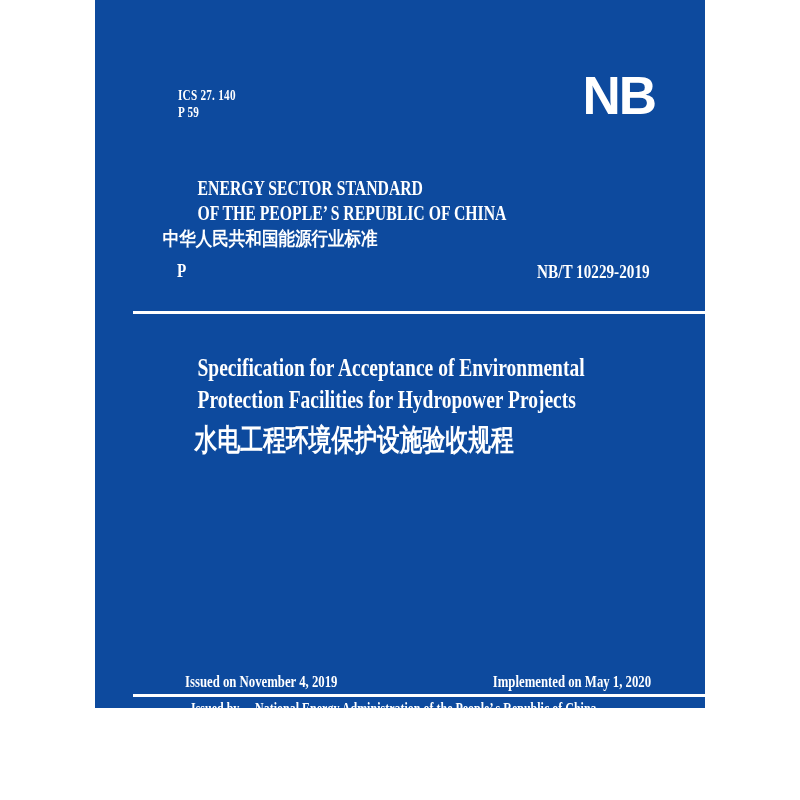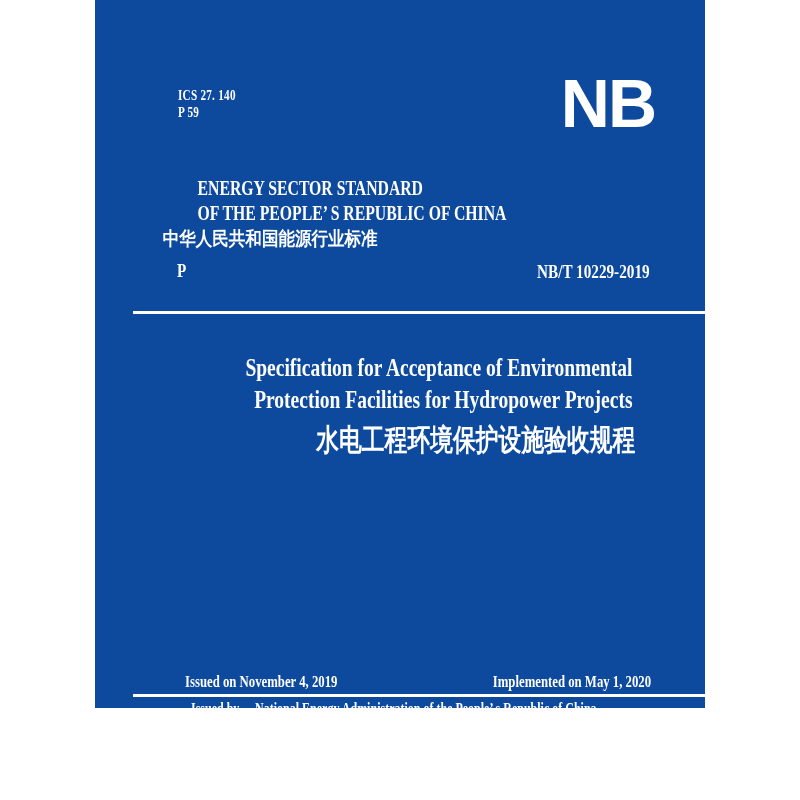--- a/index.html
+++ b/index.html
@@ -12,42 +12,42 @@
     background:#0D4A9E;color:#ffffff;
   }
   .abs{position:absolute;}
 
   
   .ics{left:83px;top:87px;font-weight:bold;font-size:14px;line-height:17px;
        letter-spacing:.3px;transform:scaleX(.8);transform-origin:left top;white-space:nowrap;}
 
   
   .nb{top:69px;right:50px;font-family:"Liberation Sans", sans-serif;font-weight:bold;
-      font-size:68px;line-height:1;letter-spacing:-2px;}
+      font-size:53px;line-height:1;letter-spacing:-2px;}
 
   
   .org{left:0;right:0;top:176px;text-align:left;padding-left:30px;}
   .org-en{font-weight:bold;font-size:21px;line-height:25px;white-space:nowrap;
           transform:scaleX(.75);transform-origin:center top;}
   .org-cn{font-weight:bold;font-size:19px;line-height:25px;white-space:nowrap;
           font-family:"Liberation Sans", sans-serif;
           transform:scaleX(.87);transform-origin:center top;}
 
   
   .code-left{left:82px;top:261px;font-weight:bold;font-size:19px;line-height:19px;
              transform:scaleX(.8);transform-origin:left top;white-space:nowrap;}
   .code-right{right:55px;top:262px;font-weight:bold;font-size:19px;line-height:19px;
               transform:scaleX(.8);transform-origin:right top;white-space:nowrap;}
 
   .rule{left:38px;right:0;height:3px;background:#ffffff;}
   .rule-top{top:311px;}
   .rule-bottom{top:694px;}
 
   
-  .title{left:0;right:0;top:352px;text-align:right;padding-left:30px;}
+  .title{left:0;right:0;top:352px;text-align:left;padding-left:30px;}
   .title-en{font-weight:bold;font-size:26px;line-height:32px;white-space:nowrap;
             transform:scaleX(.75);transform-origin:center top;}
   .title-cn{font-weight:bold;font-size:30px;line-height:36px;margin-top:6px;white-space:nowrap;
             transform:scaleX(.76);transform-origin:center top;}
 
   
   .date-left{left:90px;top:673px;font-weight:bold;font-size:17px;line-height:17px;
              transform:scaleX(.75);transform-origin:left top;white-space:nowrap;}
   .date-right{right:54px;top:673px;font-weight:bold;font-size:17px;line-height:17px;
               transform:scaleX(.75);transform-origin:right top;white-space:nowrap;}

